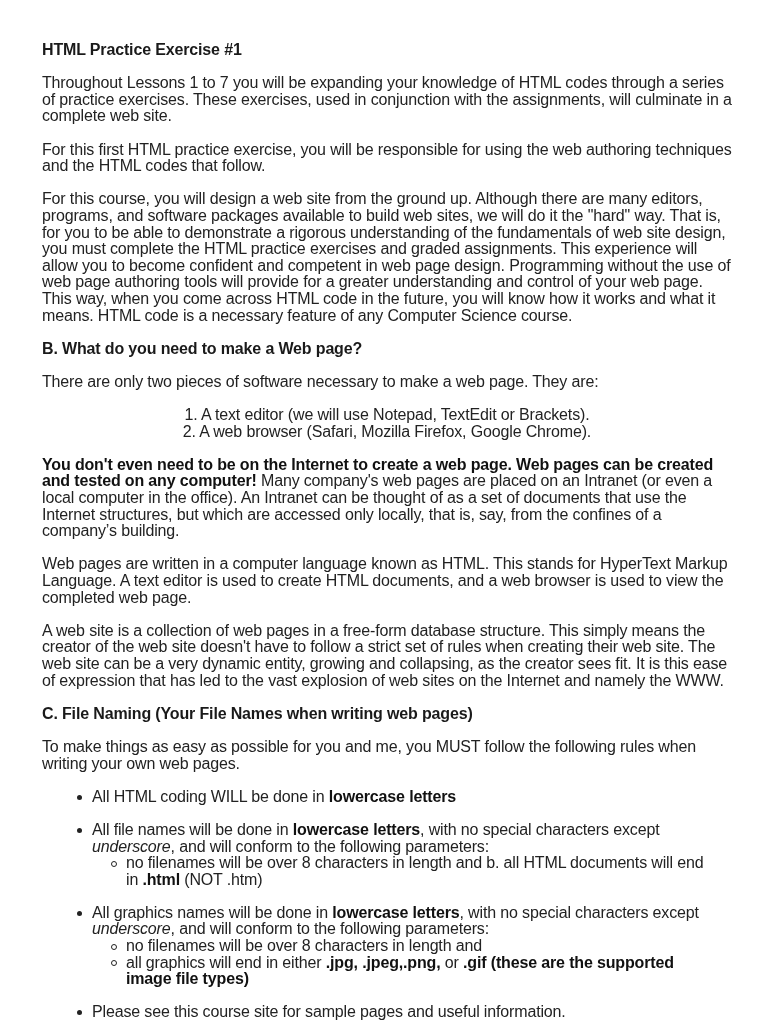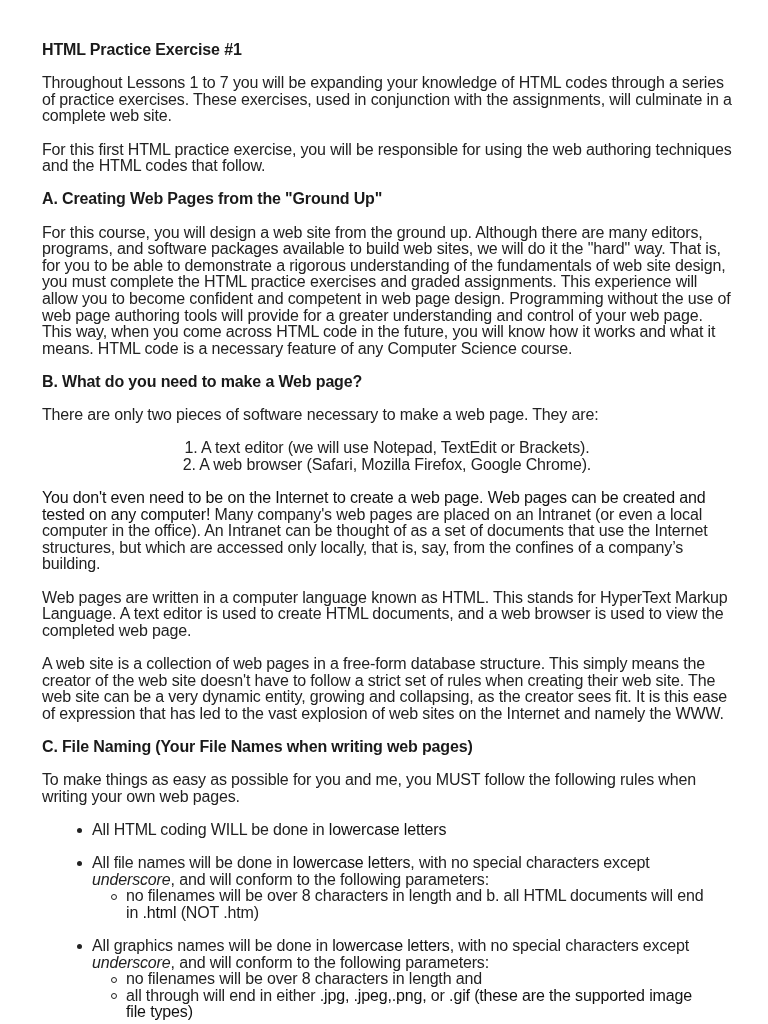--- a/index.html
+++ b/index.html
@@ -5,21 +5,21 @@
   html, body { margin: 0; padding: 0; background: #ffffff; }
   body { width: 768px; height: 1024px; overflow: hidden; position: relative; }
   .page {
     position: absolute; left: 42px; top: 42px; width: 690px;
     font-family: "Liberation Sans", sans-serif;
     font-size: 16px; line-height: 16.6px; color: #222222;
     letter-spacing: -0.15px;
   }
   .para { margin: 0 0 16.6px 0; }
   .heading { font-weight: bold; margin: 0 0 16.6px 0; color: #1a1a1a; }
-  b { font-weight: normal; color: #111; }
+  b { font-weight: bold; color: #111; }
   i { }
   ul.bullets { margin: 16px; padding: 0 0 0 34px; list-style: none; }
   ul.bullets > li { position: relative; margin: 0 0 16.6px 0; }
   ul.bullets > li::before {
     content: ""; position: absolute; left: -15px; top: 6px;
     width: 5px; height: 5px; border-radius: 50%; background: #222;
   }
   ul.sub { margin: 0; padding: 0 0 0 34px; list-style: none; }
   ul.sub > li { position: relative; margin: 0; }
   ul.sub > li::before {
@@ -31,21 +31,20 @@
 </head>
 <body>
 
 <div class="page">
 
   <p class="heading">HTML Practice Exercise #1</p>
 
   <p class="para">Throughout Lessons 1 to 7 you will be expanding your knowledge of HTML codes through a series of practice exercises. These exercises, used in conjunction with the assignments, will culminate in a complete web site.</p>
   <p class="para">For this first HTML practice exercise, you will be responsible for using the web authoring techniques and the HTML codes that follow.</p>
 
-  <p class="heading">A. Creating Web Pages from the "Ground Up"</p>
   <p class="para">For this course, you will design a web site from the ground up. Although there are many editors, programs, and software packages available to build web sites, we will do it the "hard" way. That is, for you to be able to demonstrate a rigorous understanding of the fundamentals of web site design, you must complete the HTML practice exercises and graded assignments. This experience will allow you to become confident and competent in web page design. Programming without the use of web page authoring tools will provide for a greater understanding and control of your web page. This way, when you come across HTML code in the future, you will know how it works and what it means. HTML code is a necessary feature of any Computer Science course.</p>
 
   <p class="heading">B. What do you need to make a Web page?</p>
   <p class="para">There are only two pieces of software necessary to make a web page. They are:</p>
 
   <p class="para">
     <span class="list-line">1. A text editor (we will use Notepad, TextEdit or Brackets).</span>
     <span class="list-line">2. A web browser (Safari, Mozilla Firefox, Google Chrome).</span>
   </p>
 
@@ -64,20 +63,20 @@
 
     <li><span>All file names will be done in </span><b>lowercase letters</b><span>, with no special characters except </span><i>underscore</i><span>, and will conform to the following parameters:</span>
       <ul class="sub">
         <li><span>no filenames will be over 8 characters in length and b. all HTML documents will end in </span><b>.html</b><span> (NOT .htm)</span></li>
       </ul>
     </li>
 
     <li><span>All graphics names will be done in </span><b>lowercase letters</b><span>, with no special characters except </span><i>underscore</i><span>, and will conform to the following parameters:</span>
       <ul class="sub">
         <li>no filenames will be over 8 characters in length and</li>
-        <li><span>all through will end in either </span><b>.jpg, .jpeg,.png,</b><span> or </span><b>.gif (these are the supported image file types)</b></li>
+        <li><span>all graphics will end in either </span><b>.jpg, .jpeg,.png,</b><span> or </span><b>.gif (these are the supported image file types)</b></li>
       </ul>
     </li>
 
     <li>Please see this course site for sample pages and useful information.</li>
   </ul>
 
 </div>
 
 </body></html>

